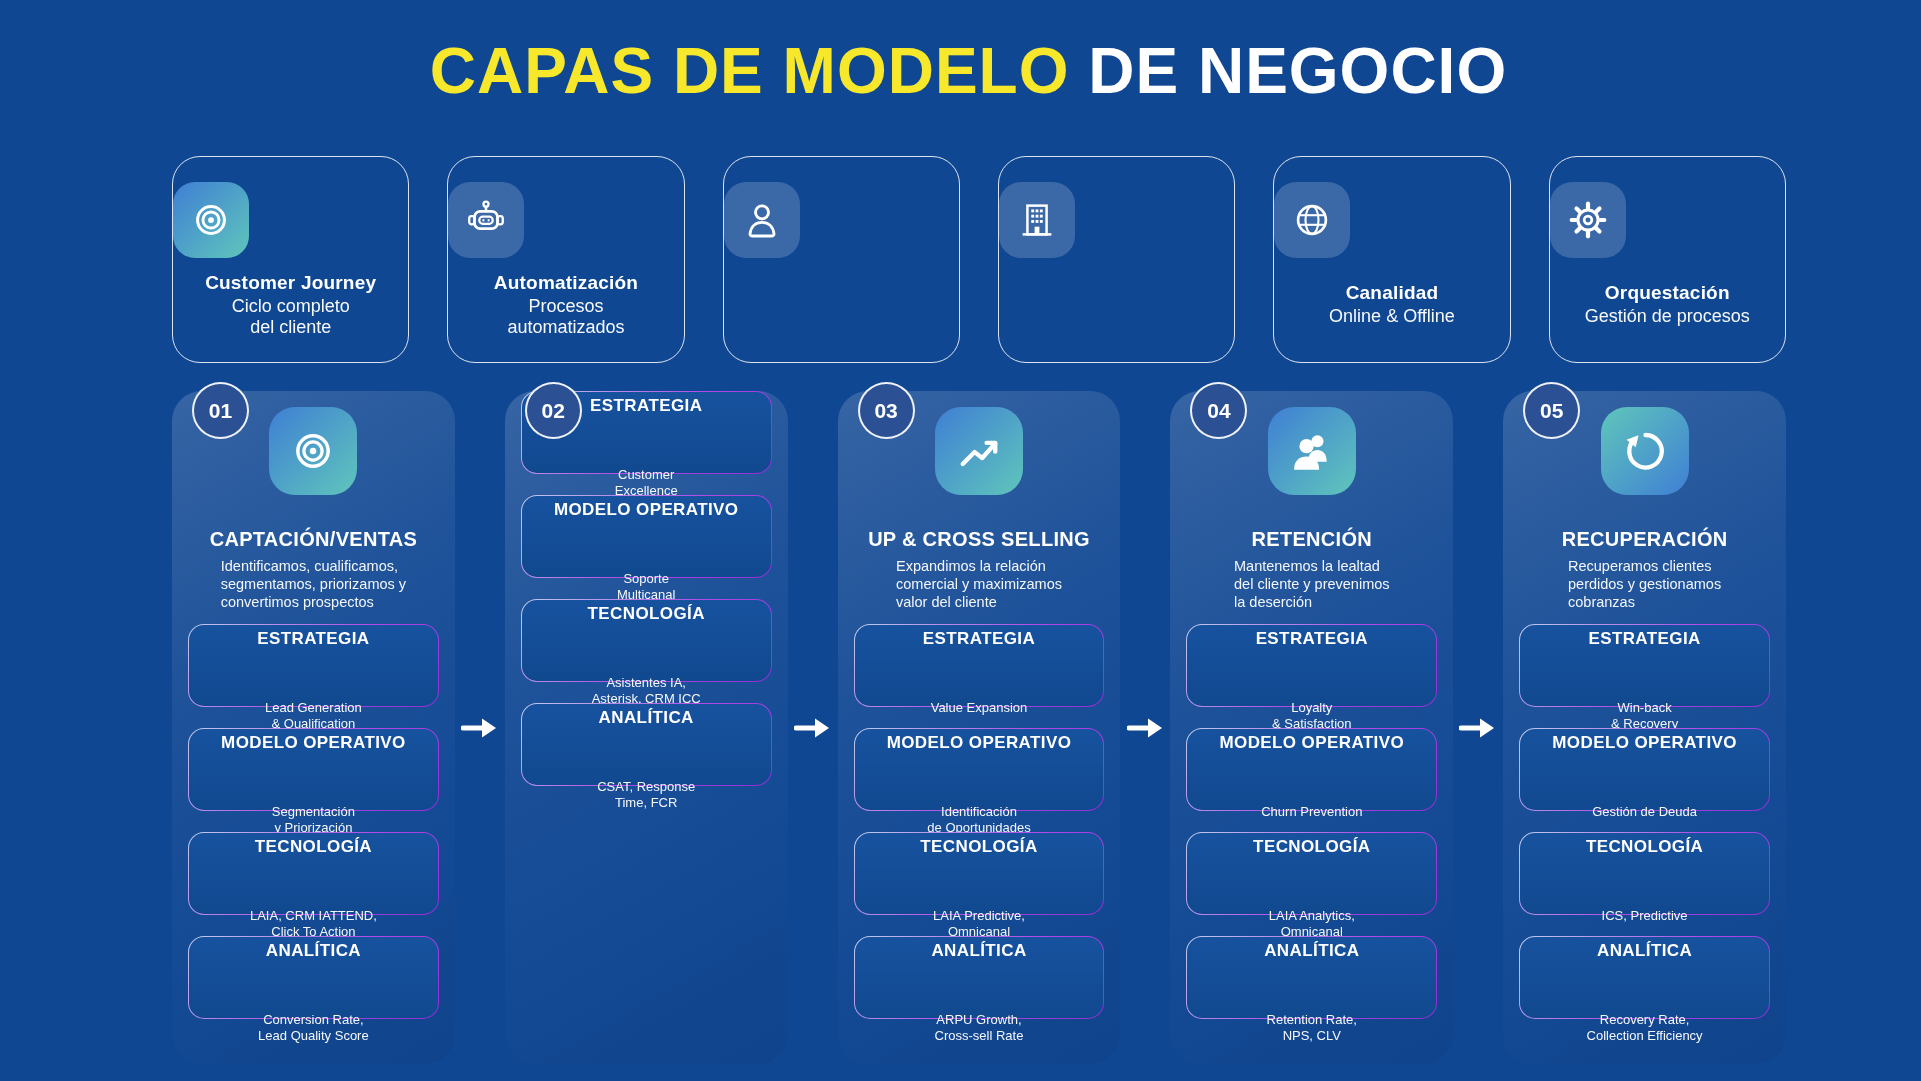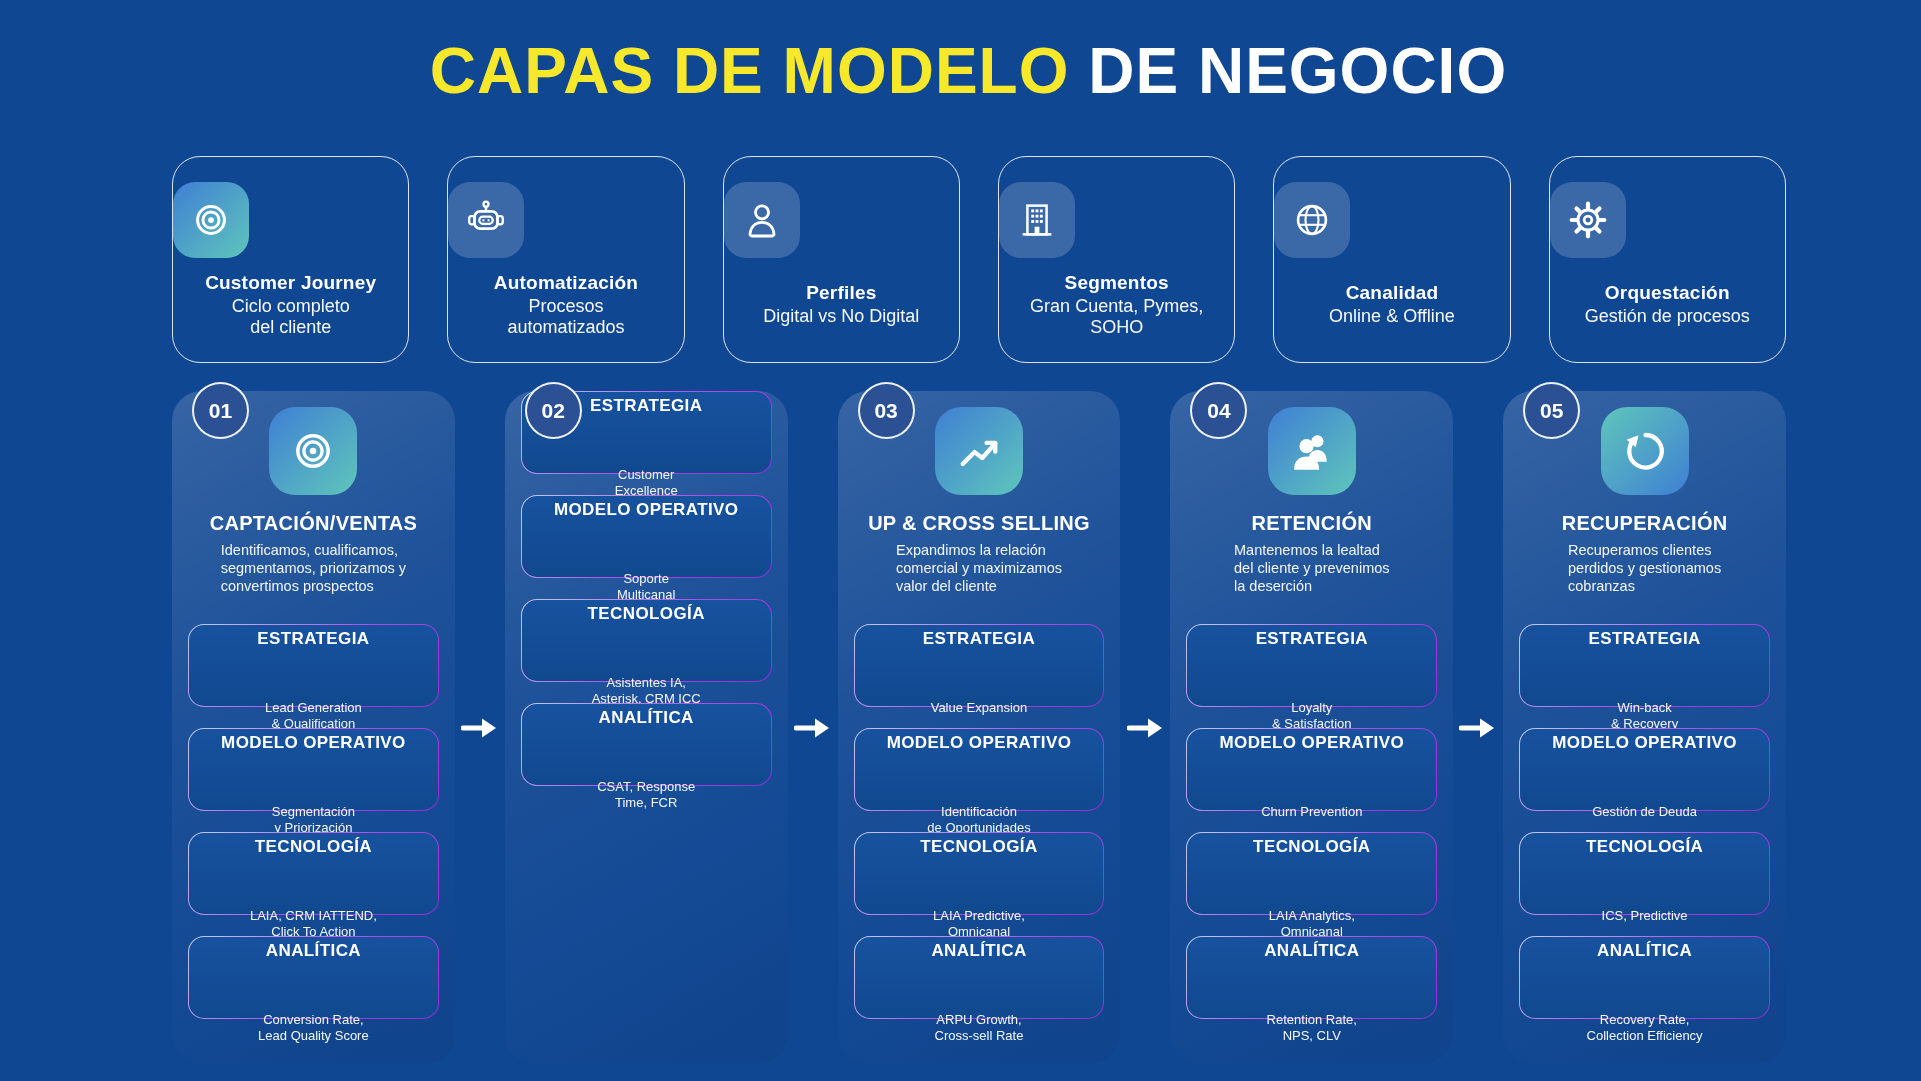--- a/index.html
+++ b/index.html
@@ -32,21 +32,21 @@
 
   
   .bottom-row{position:absolute;left:172px;top:391px;width:1614px;display:flex;gap:50px;}
   .col{flex:1;height:673px;border-radius:30px;position:relative;padding:0 16px;
     background:linear-gradient(150deg,rgba(255,255,255,0.16),rgba(255,255,255,0.06) 38%,rgba(255,255,255,0.02) 68%,rgba(0,0,0,0.05));}
   .badge{position:absolute;top:-9px;left:20px;width:57px;height:57px;border-radius:50%;
     border:2px solid rgba(255,255,255,0.92);background:#2B5194;display:flex;align-items:center;justify-content:center;
     font-size:21px;font-weight:800;}
   .col-header{height:233px;display:flex;flex-direction:column;align-items:center;padding-top:16px;}
   .col-tile{width:88px;height:88px;border-radius:26px;display:flex;align-items:center;justify-content:center;}
-  .col-title{font-size:20px;font-weight:800;letter-spacing:.3px;margin-top:17px;text-align:center;}
+  .col-title{font-size:20px;font-weight:800;letter-spacing:.3px;margin-top:33px;text-align:center;}
   .col-desc{font-size:14.5px;line-height:1.24;text-align:left;margin-top:7px;white-space:pre-line;color:rgba(255,255,255,.95);}
   .sections{display:flex;flex-direction:column;gap:21px;}
   .section{height:83px;border-radius:16px;border:1.6px solid transparent;
     background:linear-gradient(180deg,#17529F,#11498F) padding-box,
                linear-gradient(135deg,#BFD0EC 0%,#B14AE8 55%,#8E2FD6 100%) border-box;
     display:flex;flex-direction:column;align-items:center;text-align:center;padding:4px 8px;gap:46px;}
   .section-label{font-size:17px;font-weight:800;letter-spacing:.4px;}
   .section-value{font-size:13px;margin-top:5px;line-height:1.26;white-space:pre-line;color:rgba(255,255,255,.96);}
 
   
@@ -101,24 +101,20 @@
       </div>
     </div>
 
     <div class="card">
       <span class="tile tile-light">
         <svg width="46" height="46" viewBox="0 0 48 48" fill="none" stroke="#fff">
           <circle cx="24" cy="16" r="6.8" stroke-width="3"></circle>
           <path d="M11.5 38.5 c1-8 6-12 12.5-12 s11.5 4 12.5 12 c0.2 1.4-1.1 2.2-2.5 2.2 h-20 c-1.4 0-2.7-0.8-2.5-2.2 z" stroke-width="3" stroke-linejoin="round"></path>
         </svg>
       </span>
-      <div class="card-text">
-        <div class="card-title">Perfiles</div>
-        <div class="card-sub">Digital vs No Digital</div>
-      </div>
     </div>
 
     <div class="card">
       <span class="tile tile-light">
         <svg width="46" height="46" viewBox="0 0 48 48" fill="none" stroke="#fff">
           <rect x="14" y="9" width="20" height="30" stroke-width="2.6"></rect>
           <line x1="9" y1="39" x2="39" y2="39" stroke-width="2.6"></line>
           <g fill="#fff" stroke="none">
             <rect x="18" y="13" width="3" height="3"></rect>
               <rect x="22.5" y="13" width="3" height="3"></rect>
@@ -126,25 +122,20 @@
             <rect x="18" y="18.5" width="3" height="3"></rect>
               <rect x="22.5" y="18.5" width="3" height="3"></rect>
               <rect x="27" y="18.5" width="3" height="3"></rect>
             <rect x="18" y="24" width="3" height="3"></rect>
               <rect x="22.5" y="24" width="3" height="3"></rect>
               <rect x="27" y="24" width="3" height="3"></rect>
             <rect x="21.5" y="31" width="5" height="8"></rect>
           </g>
         </svg>
       </span>
-      <div class="card-text">
-        <div class="card-title">Segmentos</div>
-        <div class="card-sub">Gran Cuenta, Pymes,
-SOHO</div>
-      </div>
     </div>
 
     <div class="card">
       <span class="tile tile-light">
         <svg width="46" height="46" viewBox="0 0 48 48" fill="none" stroke="#fff">
           <circle cx="24" cy="24" r="14.5" stroke-width="2.8"></circle>
           <ellipse cx="24" cy="24" rx="6.8" ry="14.5" stroke-width="2.2"></ellipse>
           <line x1="10.5" y1="19" x2="37.5" y2="19" stroke-width="2.2"></line>
           <line x1="10.5" y1="29" x2="37.5" y2="29" stroke-width="2.2"></line>
         </svg>

